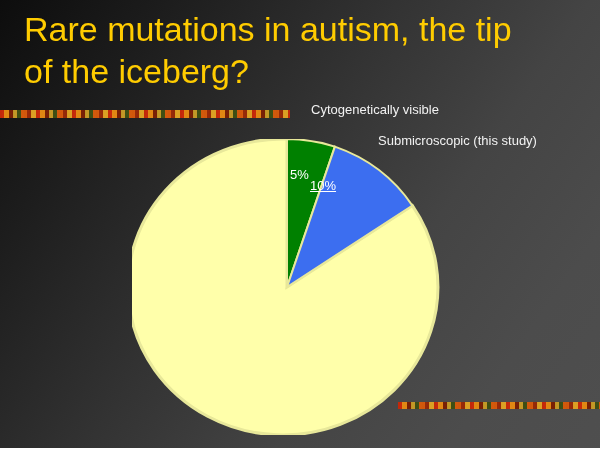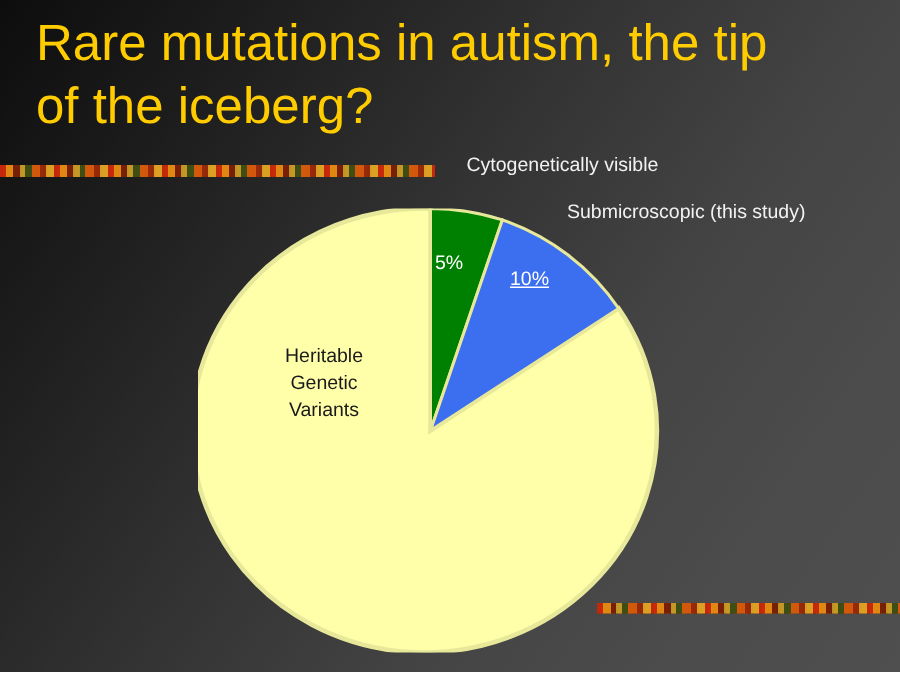--- a/index.html
+++ b/index.html
@@ -97,21 +97,21 @@
 
   
   .slice-pct {
     position: absolute;
     color: #FFFFFF;
     font-size: 13px;
     line-height: 15px;
     white-space: nowrap;
   }
   #pct-green { left: 290px; top: 167px; }
-  #pct-blue  { left: 340px; top: 178px; text-decoration: underline; }
+  #pct-blue  { left: 310px; top: 178px; text-decoration: underline; }
 
   #label-heritable {
     position: absolute;
     left: 158px;
     top: 228px;
     width: 116px;
     text-align: center;
     color: #1a1a1a;
     font-size: 13px;
     line-height: 18px;
@@ -141,17 +141,14 @@
       <path id="slice-green" d="M 155 148 L 155 0 A 155 148 0 0 1 202.9 7.6 Z" fill="#008000" stroke="#E8E89A" stroke-width="2"></path>
 
       <path id="slice-blue" d="M 155 148 L 202.9 7.6 A 155 148 0 0 1 280.4 66.6 Z" fill="#3C6EF0" stroke="#E8E89A" stroke-width="2"></path>
     </svg>
   </div>
 
   <div class="slice-pct" id="pct-green">5%</div>
 
   <div class="slice-pct" id="pct-blue">10%</div>
 
-  <div id="label-heritable">Heritable
-Genetic
-Variants</div>
 
 </div>
 
 </body></html>

